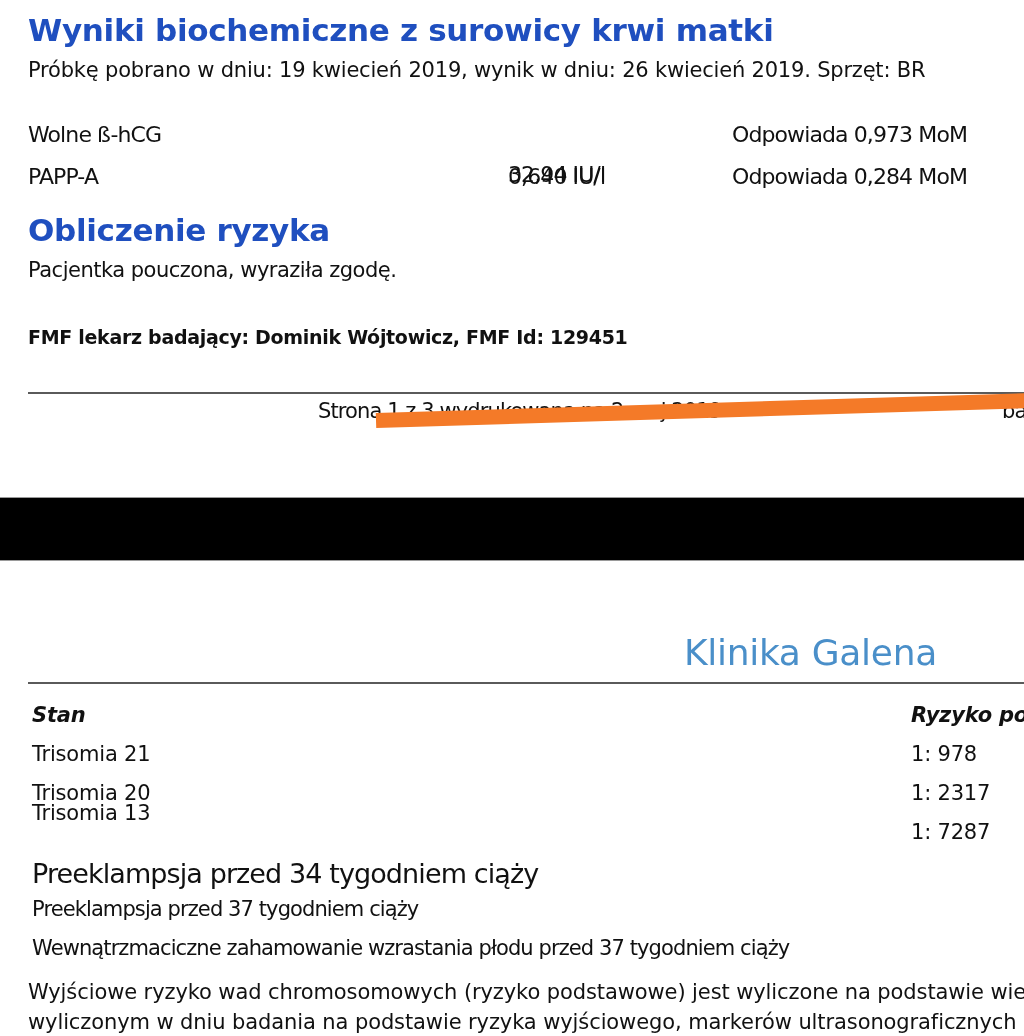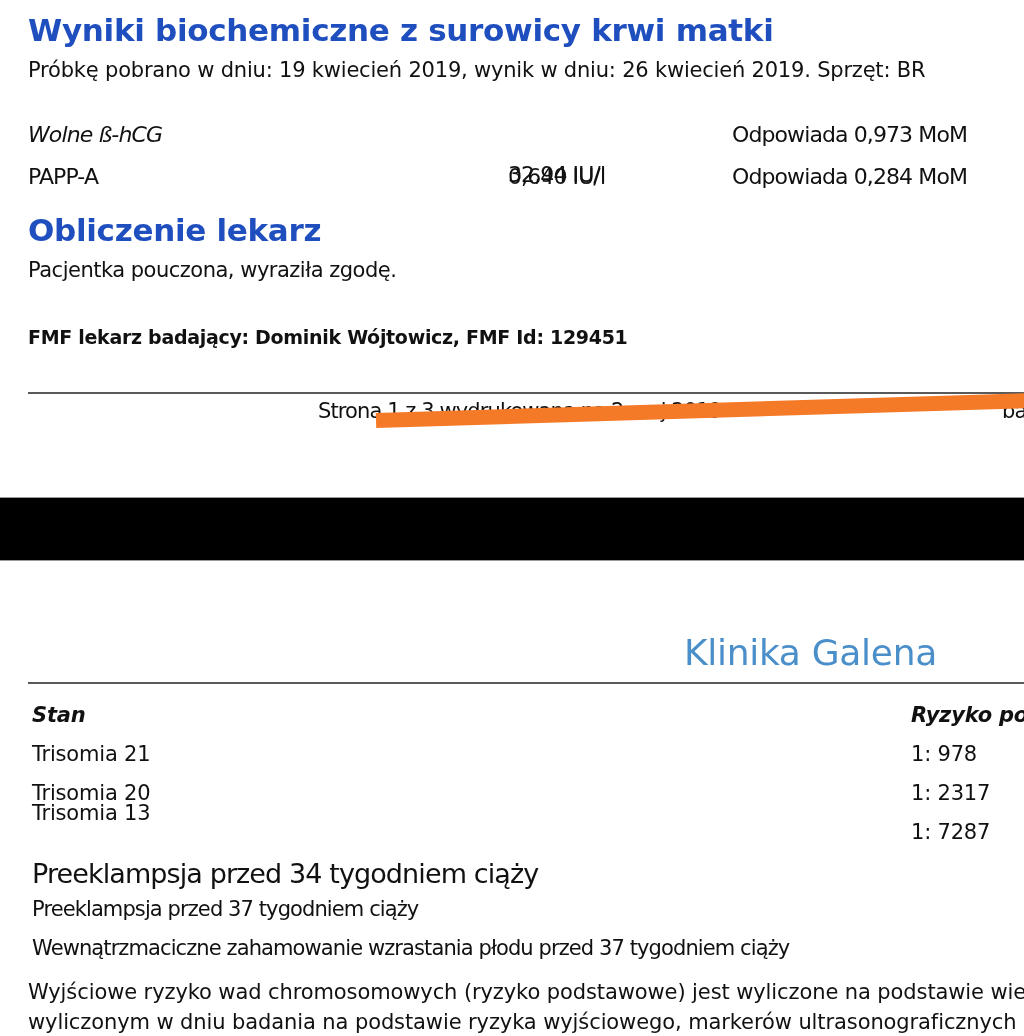--- a/index.html
+++ b/index.html
@@ -65,32 +65,32 @@
     .italic { font-style: italic; font-weight: bold; }
   </style>
 </head>
 <body>
 
 <div class="abs h-blue" style="left:28px; top:12px;">Wyniki biochemiczne z surowicy krwi matki</div>
 <div class="abs t-body" style="left:28px; top:58px;">Próbkę pobrano w dniu: 19 kwiecień 2019, wynik w dniu: 26 kwiecień 2019.   Sprzęt: BR</div>
 
 <div>
   <div>
-    <div class="abs t-cond" style="left:28px; top:122px;font-style:italic;">Wolne ß-hCG</div>
+    <div class="abs t-cond" style="left:28px; top:122px;">Wolne ß-hCG</div>
     <div class="abs t-cond" style="left:508px; top:122px;margin-top:40px;">32,94 IU/l</div>
     <div class="abs t-cond" style="left:732px; top:122px;">Odpowiada 0,973 MoM</div>
   </div>
   <div>
     <div class="abs t-cond" style="left:28px; top:164px;">PAPP-A</div>
     <div class="abs t-cond" style="left:508px; top:164px;">0,640 IU/l</div>
     <div class="abs t-cond" style="left:732px; top:164px;">Odpowiada 0,284 MoM</div>
   </div>
 </div>
 
-<div class="abs h-blue" style="left:28px; top:212px;">Obliczenie lekarz</div>
+<div class="abs h-blue" style="left:28px; top:212px;">Obliczenie ryzyka</div>
 <div class="abs t-cond" style="left:28px; top:258px; font-size:21px; letter-spacing:-0.5px;">Pacjentka pouczona, wyraziła zgodę.</div>
 <div class="abs t-bold" style="left:28px; top:326px;">FMF lekarz badający: Dominik Wójtowicz, FMF Id: 129451</div>
 
 <div class="rule" style="left:28px; top:392px; width:996px;"></div>
 <div class="abs t-cond" style="left:318px; top:399px; font-size:21px;">Strona 1 z 3 wydrukowana na 2 maj 2019</div>
 <div class="abs t-cond" style="left:1002px; top:399px; font-size:21px;">ba</div>
 <div class="redaction"></div>
 
 <div class="black-band"></div>
 

